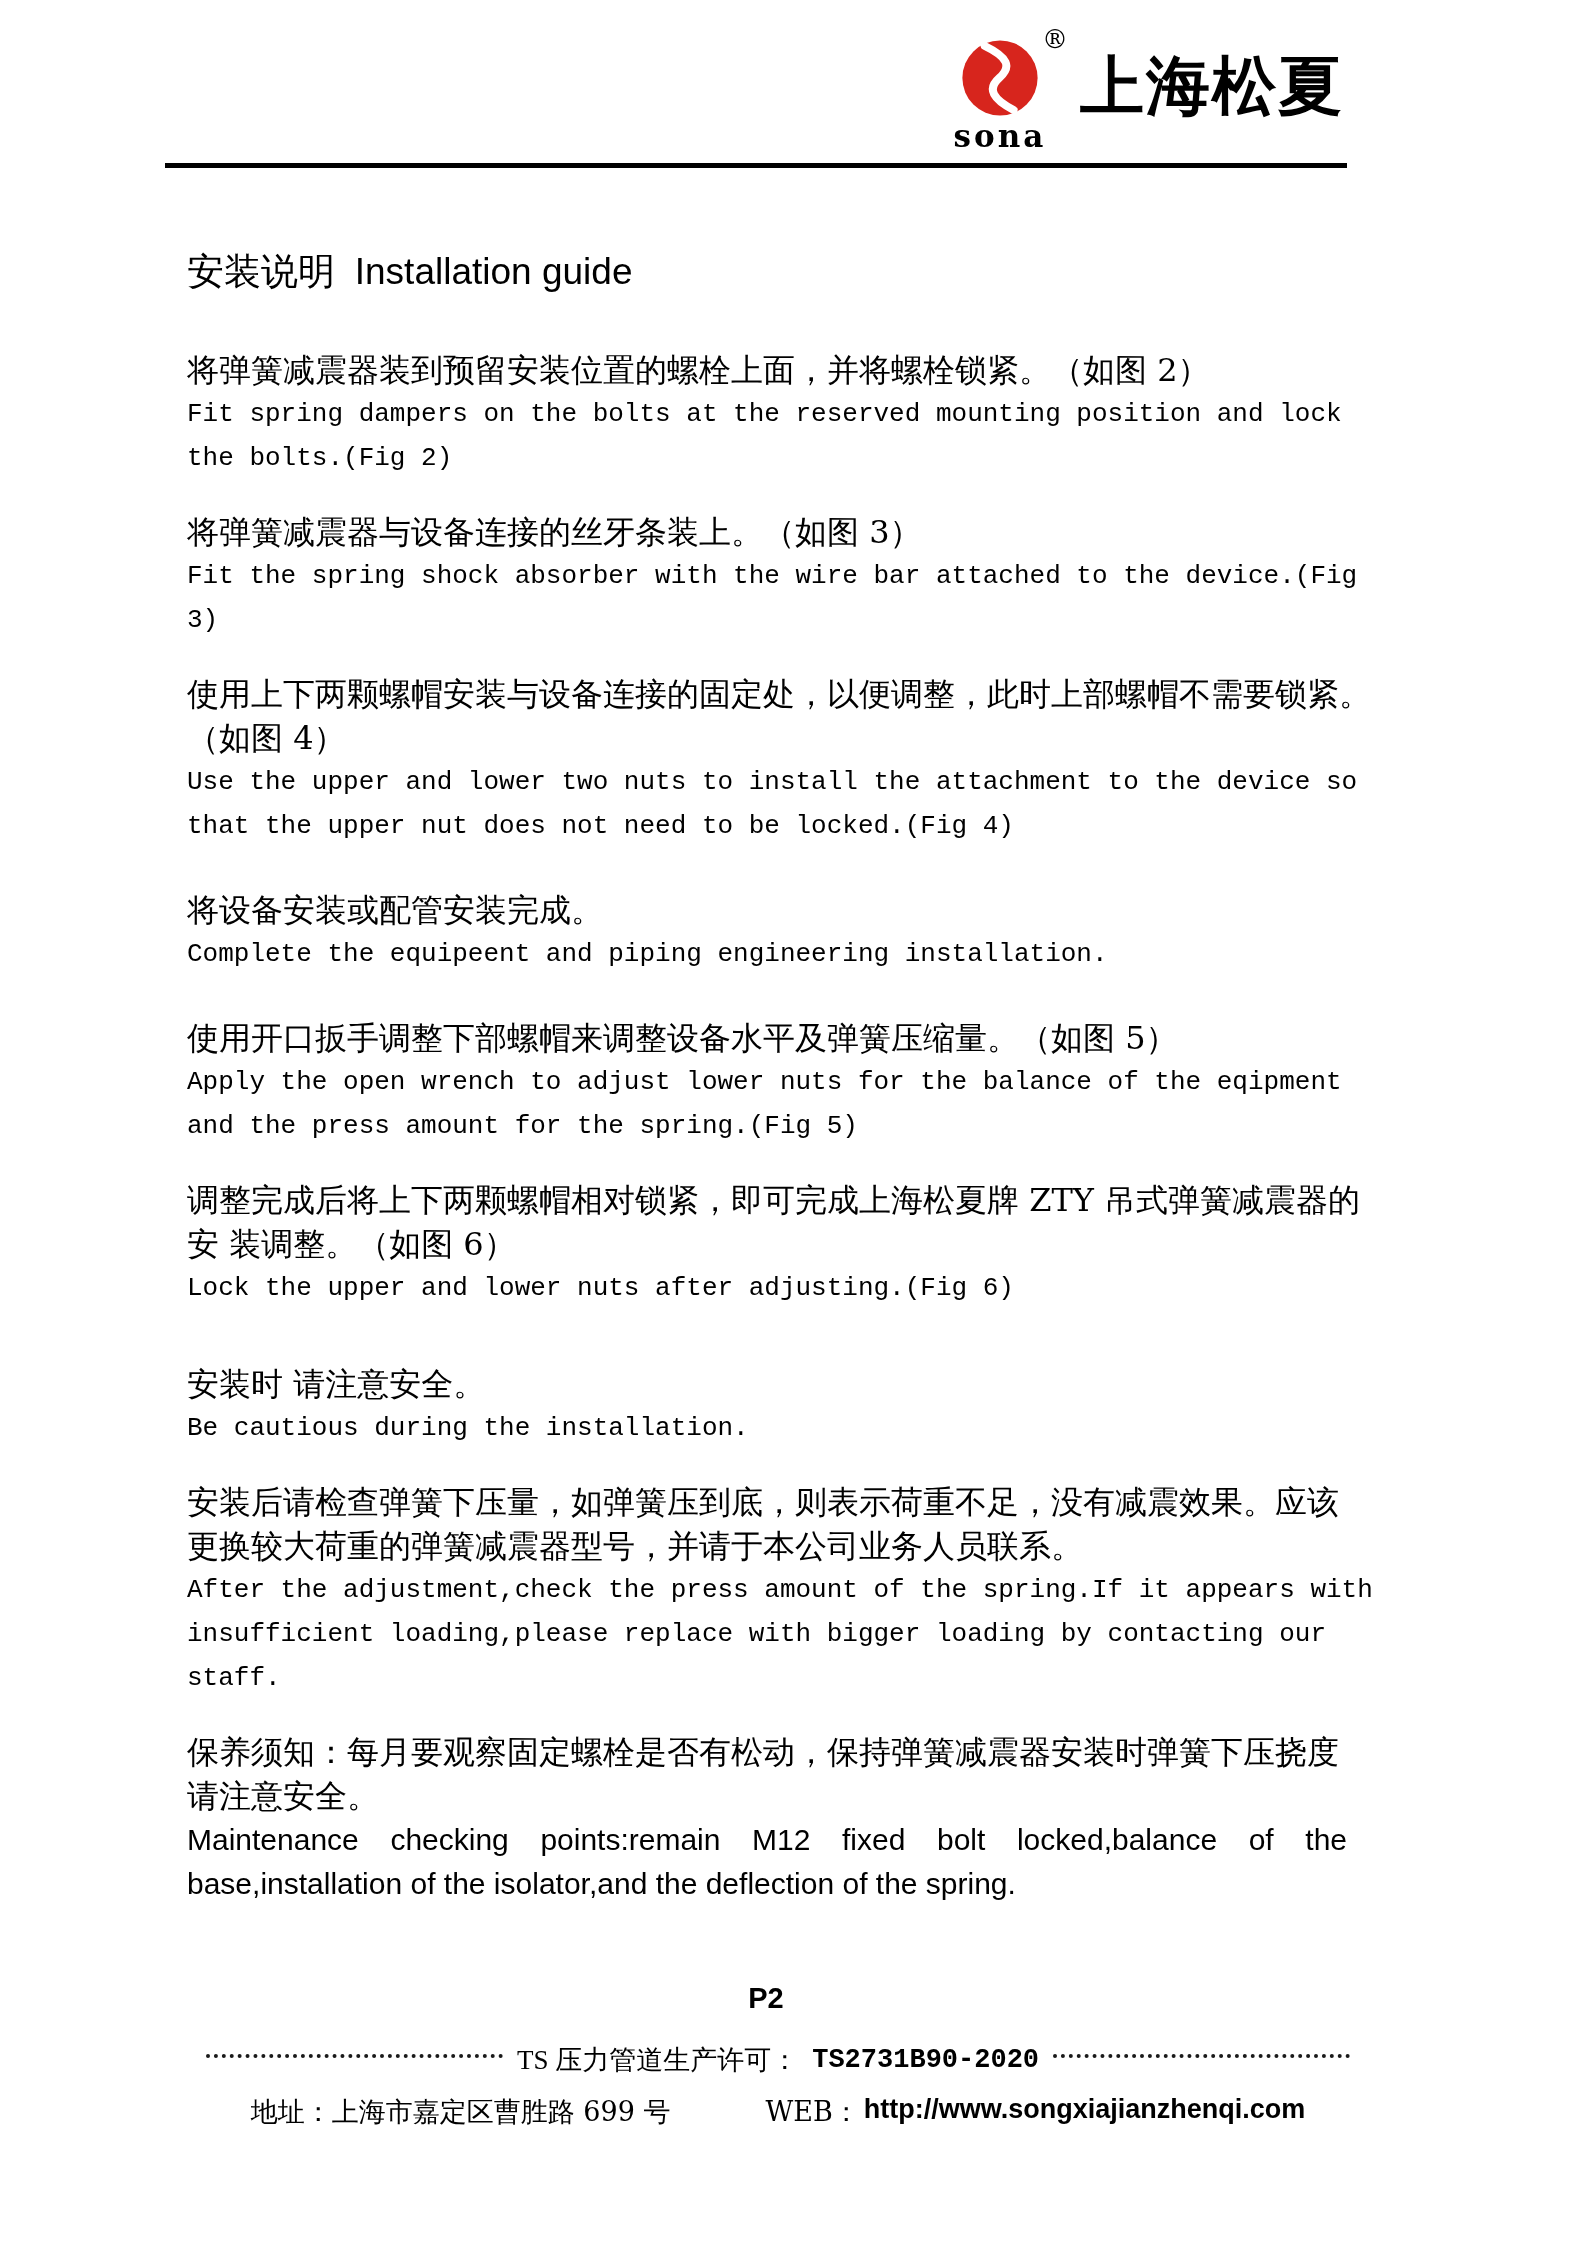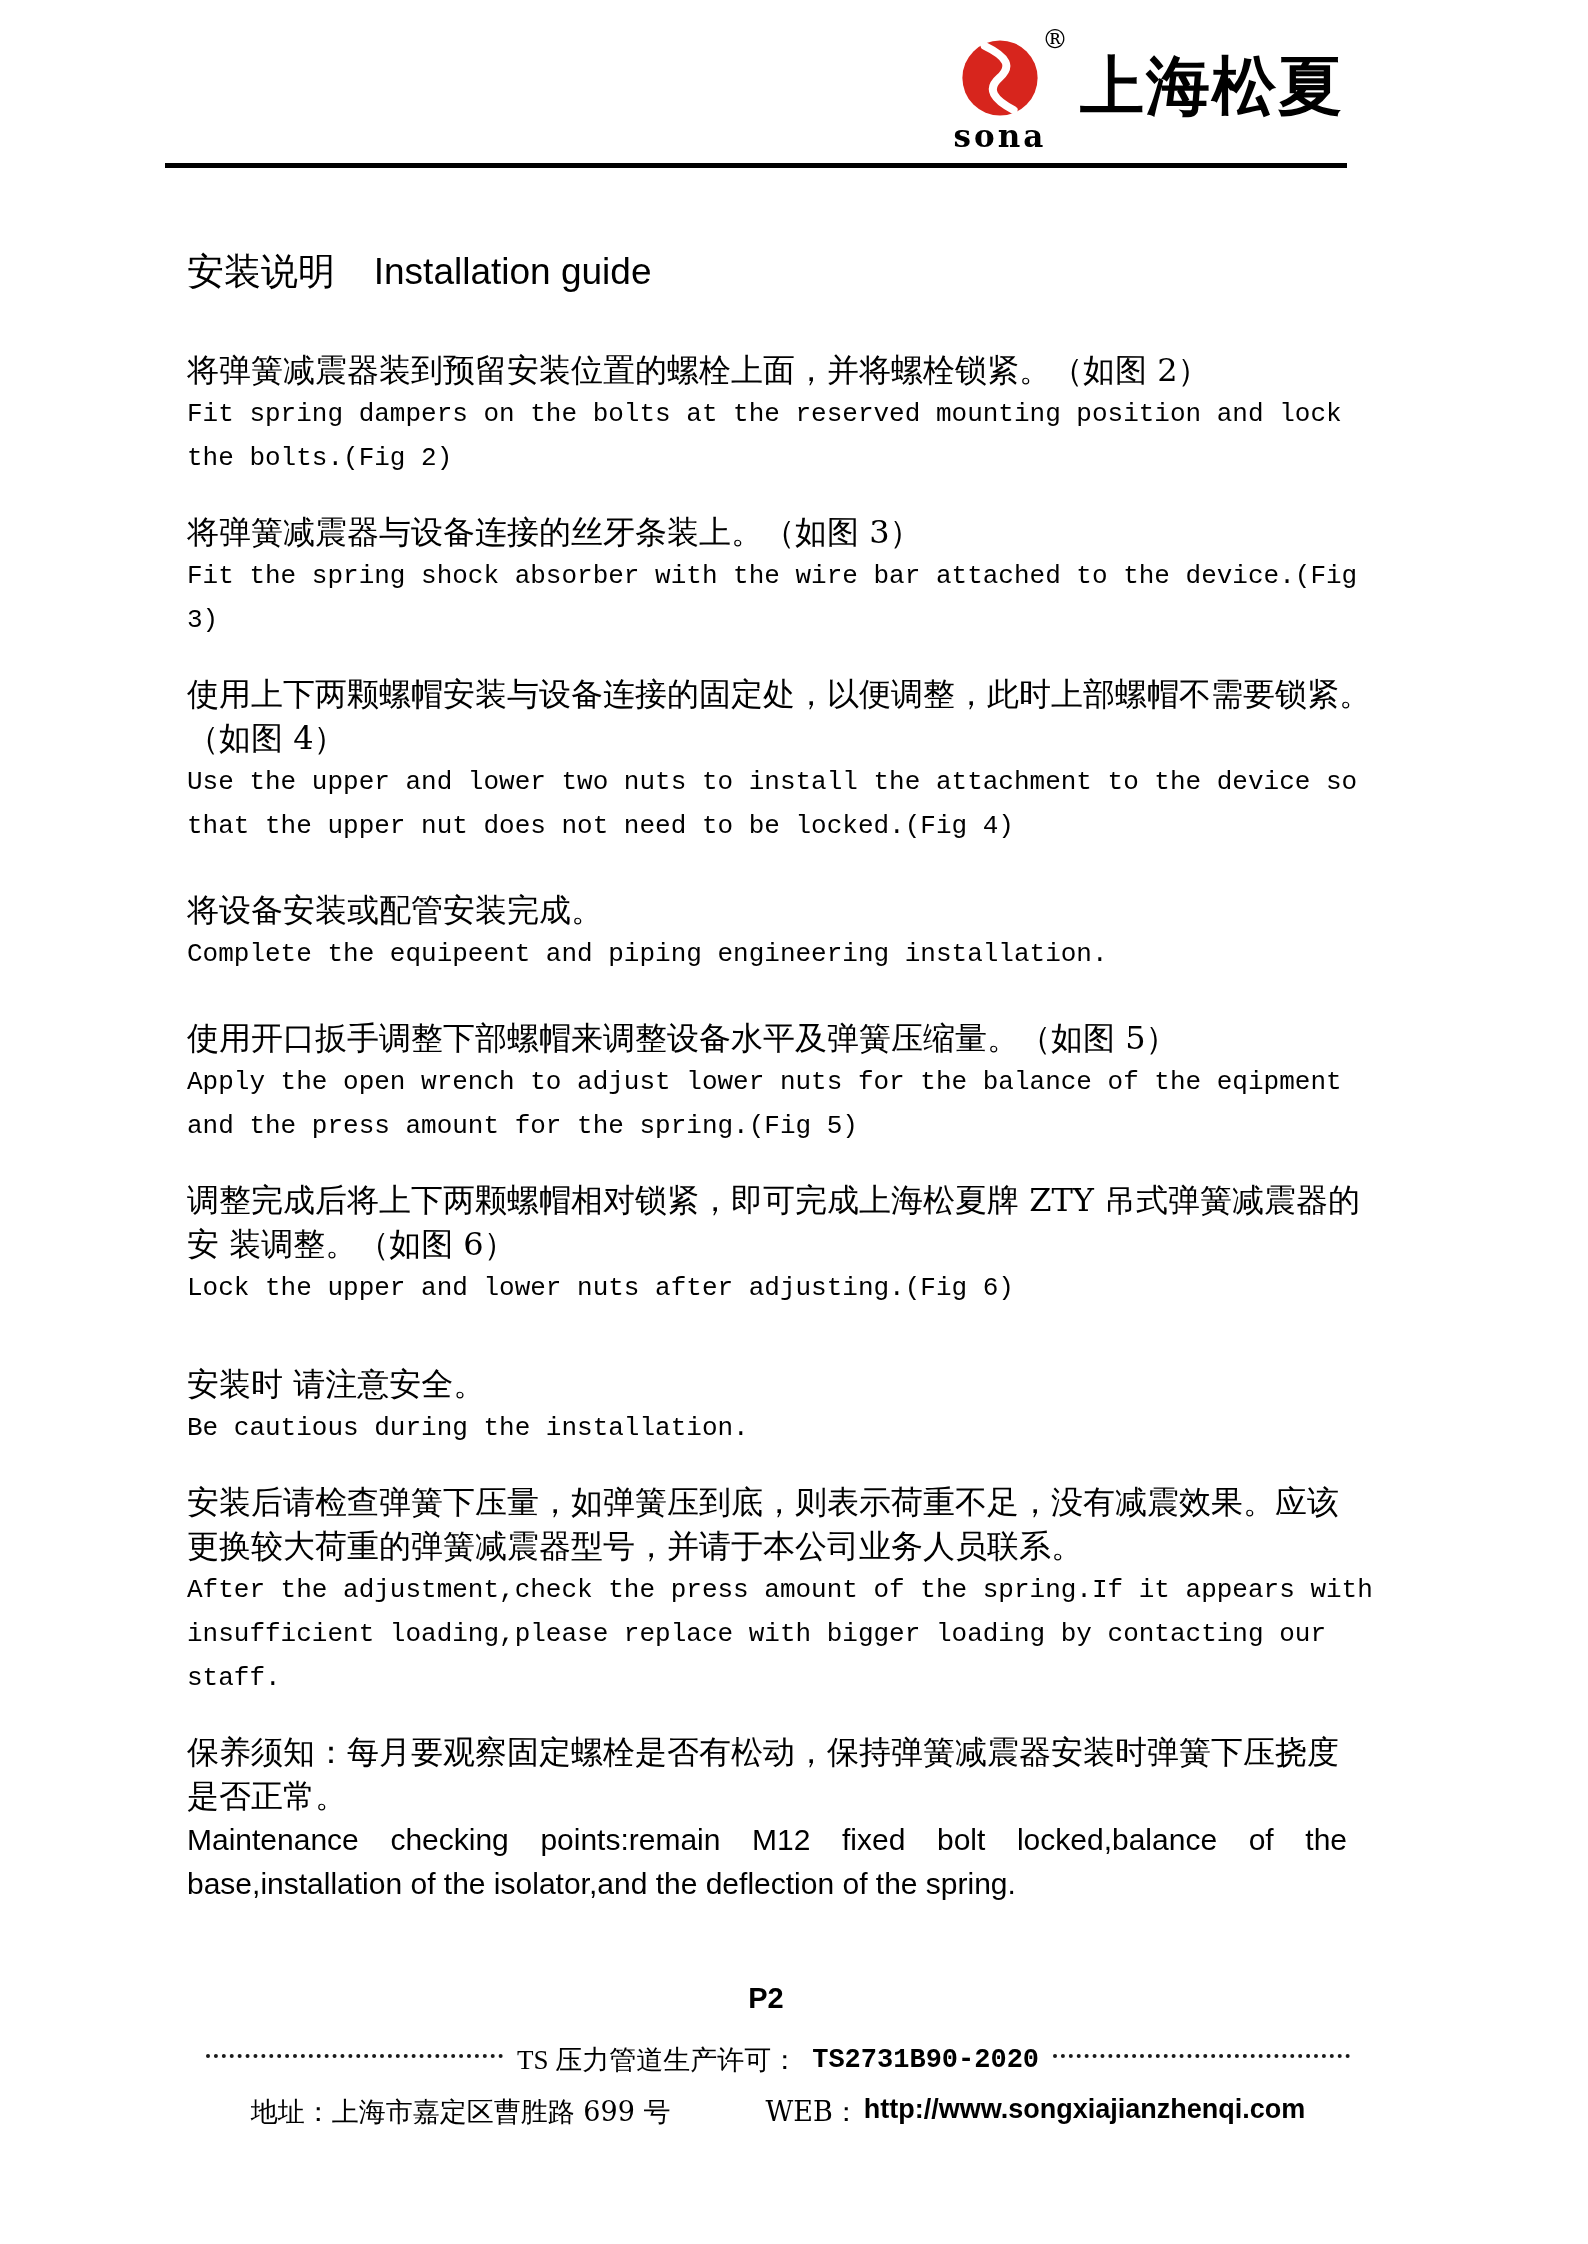--- a/index.html
+++ b/index.html
@@ -34,21 +34,21 @@
 
   
   .divider{
     position:absolute;top:163px;left:165px;width:1182px;height:5px;
     background:#000;
   }
 
   
   .content{position:absolute;top:248px;left:187px;width:1160px;}
   .title{font-size:37px;line-height:48px;margin:0 0 52px 0;font-weight:normal;}
-  .title .t-en{font-family:"Liberation Sans",sans-serif;margin-left:27px;}
+  .title .t-en{font-family:"Liberation Sans",sans-serif;margin-left:8px;}
 
   .para{margin:0 0 30px 0;}
   .para.gm{margin-bottom:40px;}
   .para.gl{margin-bottom:52px;}
   .line{line-height:44px;white-space:nowrap;}
   .line.zh{font-size:32px;font-family:"DejaVu Serif",serif;}
   .line.mono{font-size:26px;font-family:"Liberation Mono",monospace;}
   .line.sans{font-size:30px;font-family:"Liberation Sans",sans-serif;}
   .line.just{white-space:normal;text-align:justify;text-align-last:justify;}
 
@@ -133,21 +133,21 @@
         </div>
         <div class="para">
           <div class="line zh">安装后请检查弹簧下压量，如弹簧压到底，则表示荷重不足，没有减震效果。应该</div>
           <div class="line zh">更换较大荷重的弹簧减震器型号，并请于本公司业务人员联系。</div>
           <div class="line mono">After the adjustment,check the press amount of the spring.If it appears with</div>
           <div class="line mono">insufficient loading,please replace with bigger loading by contacting our</div>
           <div class="line mono">staff.</div>
         </div>
         <div class="para">
           <div class="line zh">保养须知：每月要观察固定螺栓是否有松动，保持弹簧减震器安装时弹簧下压挠度</div>
-          <div class="line zh">是否正常。</div>
+          <div class="line zh">请注意安全。</div>
           <div class="line sans just">Maintenance checking points:remain M12 fixed bolt locked,balance of the</div>
           <div class="line sans">base,installation of the isolator,and the deflection of the spring.</div>
         </div>
       </div>
   </div>
 
   <div class="pagenum">P2</div>
 
   <div class="footer">
     <div class="footer-line1">

